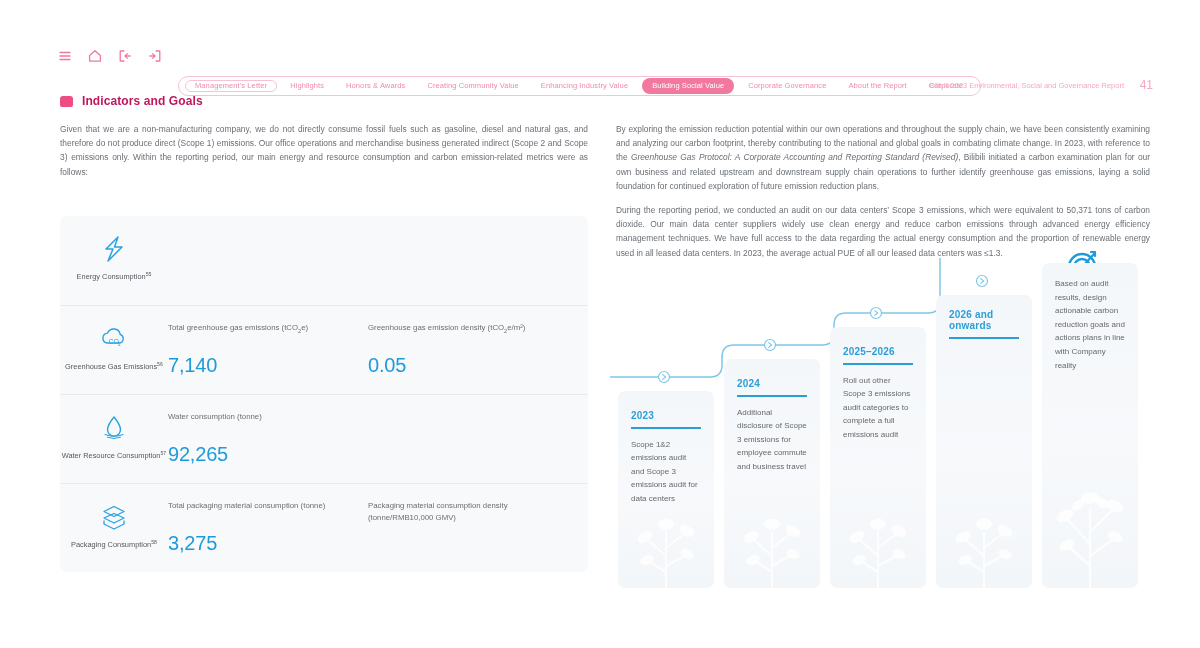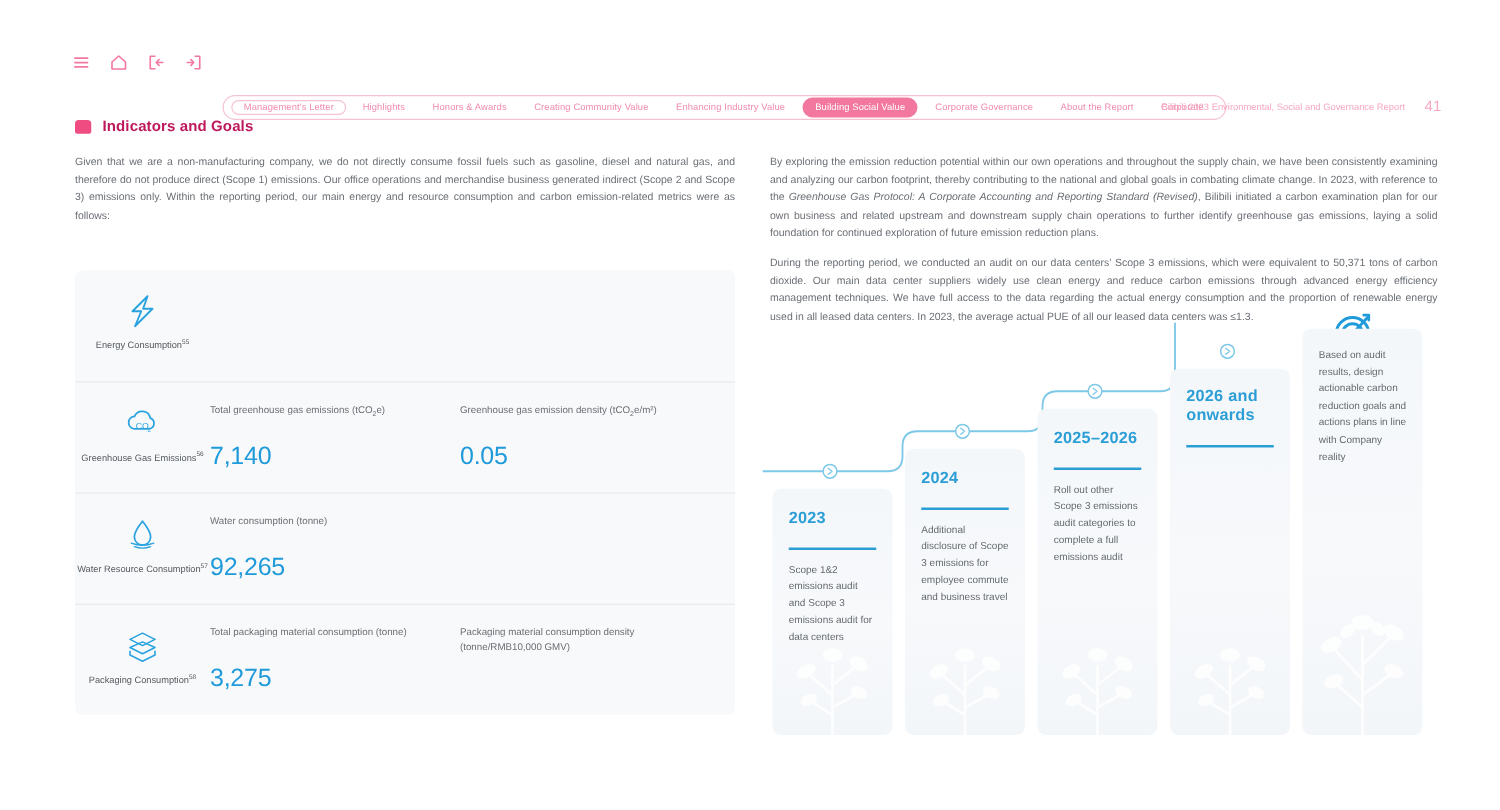--- a/index.html
+++ b/index.html
@@ -7,21 +7,21 @@
     width: 1200px; height: 648px;
     background: #ffffff;
     font-family: "Liberation Sans", sans-serif;
     overflow: hidden;
   }
   .page { position: relative; width: 1200px; height: 648px; background: #fff; }
 
   
   .topnav {
     position: absolute; left: 0; top: 36px; width: 1200px; height: 28px;
-    display: flex; align-items: center;
+    display: flex; align-items: flex-end;
   }
   .navicons { display: flex; align-items: center; gap: 14px; margin-left: 57px; }
   .navicon { width: 16px; height: 16px; display: block; cursor: pointer; }
   .navicon svg { display: block; }
 
   .pillbar {
     position: absolute; left: 178px; top: 40px;
     height: 20px; border: 1px solid #f5c3d4; border-radius: 10px;
     display: flex; align-items: center; padding: 0 6px;
   }
@@ -95,22 +95,22 @@
   
   .roadmap { position: absolute; left: 610px; top: 258px; width: 560px; height: 330px; }
   .rm-svg { position: absolute; left: 0; top: 0; }
   .rcard {
     position: absolute; border-radius: 7px; overflow: hidden;
     background: linear-gradient(180deg,#f4f7fa 0%, #f7f9fb 55%, #f3f6f9 100%);
   }
   .rcard .leaf { position: absolute; left: 6px; bottom: -6px; opacity: .9; }
   .rcard .inner { position: relative; padding: 14px 13px 0 13px; }
   .ryear {
-    font-size: 13px; color: #2c9ed6; font-weight: bold; letter-spacing: .2px;
-    padding-bottom: 17px; display: inline-block;
+    font-size: 10px; color: #2c9ed6; font-weight: bold; letter-spacing: .2px;
+    padding-bottom: 6px; display: inline-block;
   }
   .rule { height: 1.5px; background: #2c9ed6; margin-bottom: 9px; }
   .rtext { font-size: 8px; color: #65696e; line-height: 13.6px; }
   .target-icon { position: absolute; left: 1065px; top: 248px; }
 </style>
 </head>
 <body>
 
 <div class="page">
 

